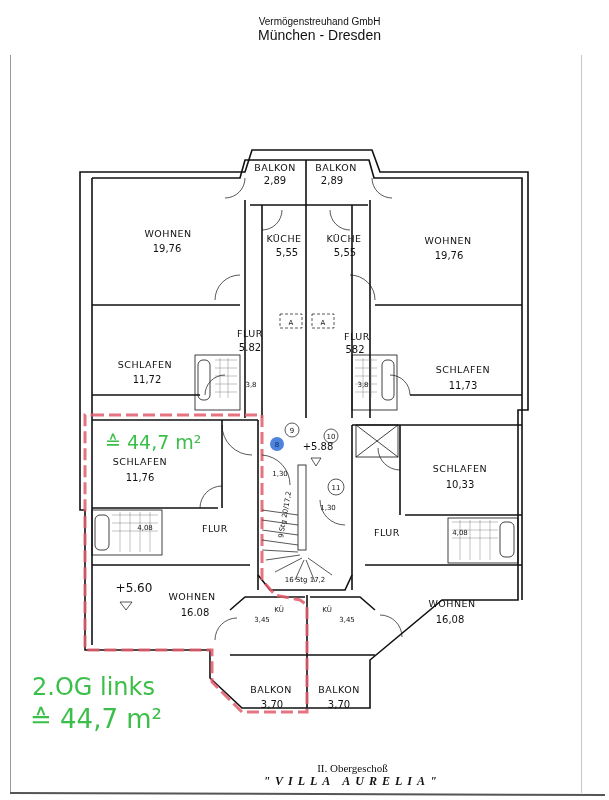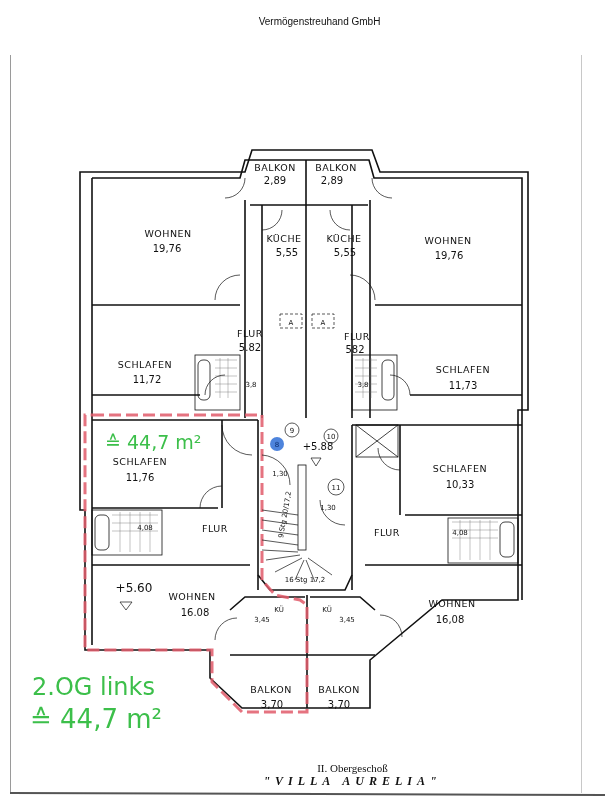--- a/index.html
+++ b/index.html
@@ -24,20 +24,21 @@
   .tile { fill:none; stroke:#666; stroke-width:0.4; }
 </style>
 </head>
 <body>
 
 <div class="page-frame"></div>
 <div class="page-bottom"></div>
 
 <div class="header">
   <div class="company">Vermögenstreuhand GmbH</div>
+  <div class="city">München - Dresden</div>
 </div>
 
 <svg class="plan" width="609" height="800" viewBox="0 0 609 800">
 
   <g>
     <polyline class="wall" points="85,172 245,172 252,150 372,150 380,172 528,172 528,410 518,410 518,600 442,600 370,660 370,708 242,708 210,678 210,650 85,650 85,510 80,510 80,172 85,172"></polyline>
     <polyline class="wall" points="92,178 240,178 245,160 369,160 374,178 522,178 522,600"></polyline>
     <line class="wall" x1="92" y1="178" x2="92" y2="645"></line>
   </g>
 

